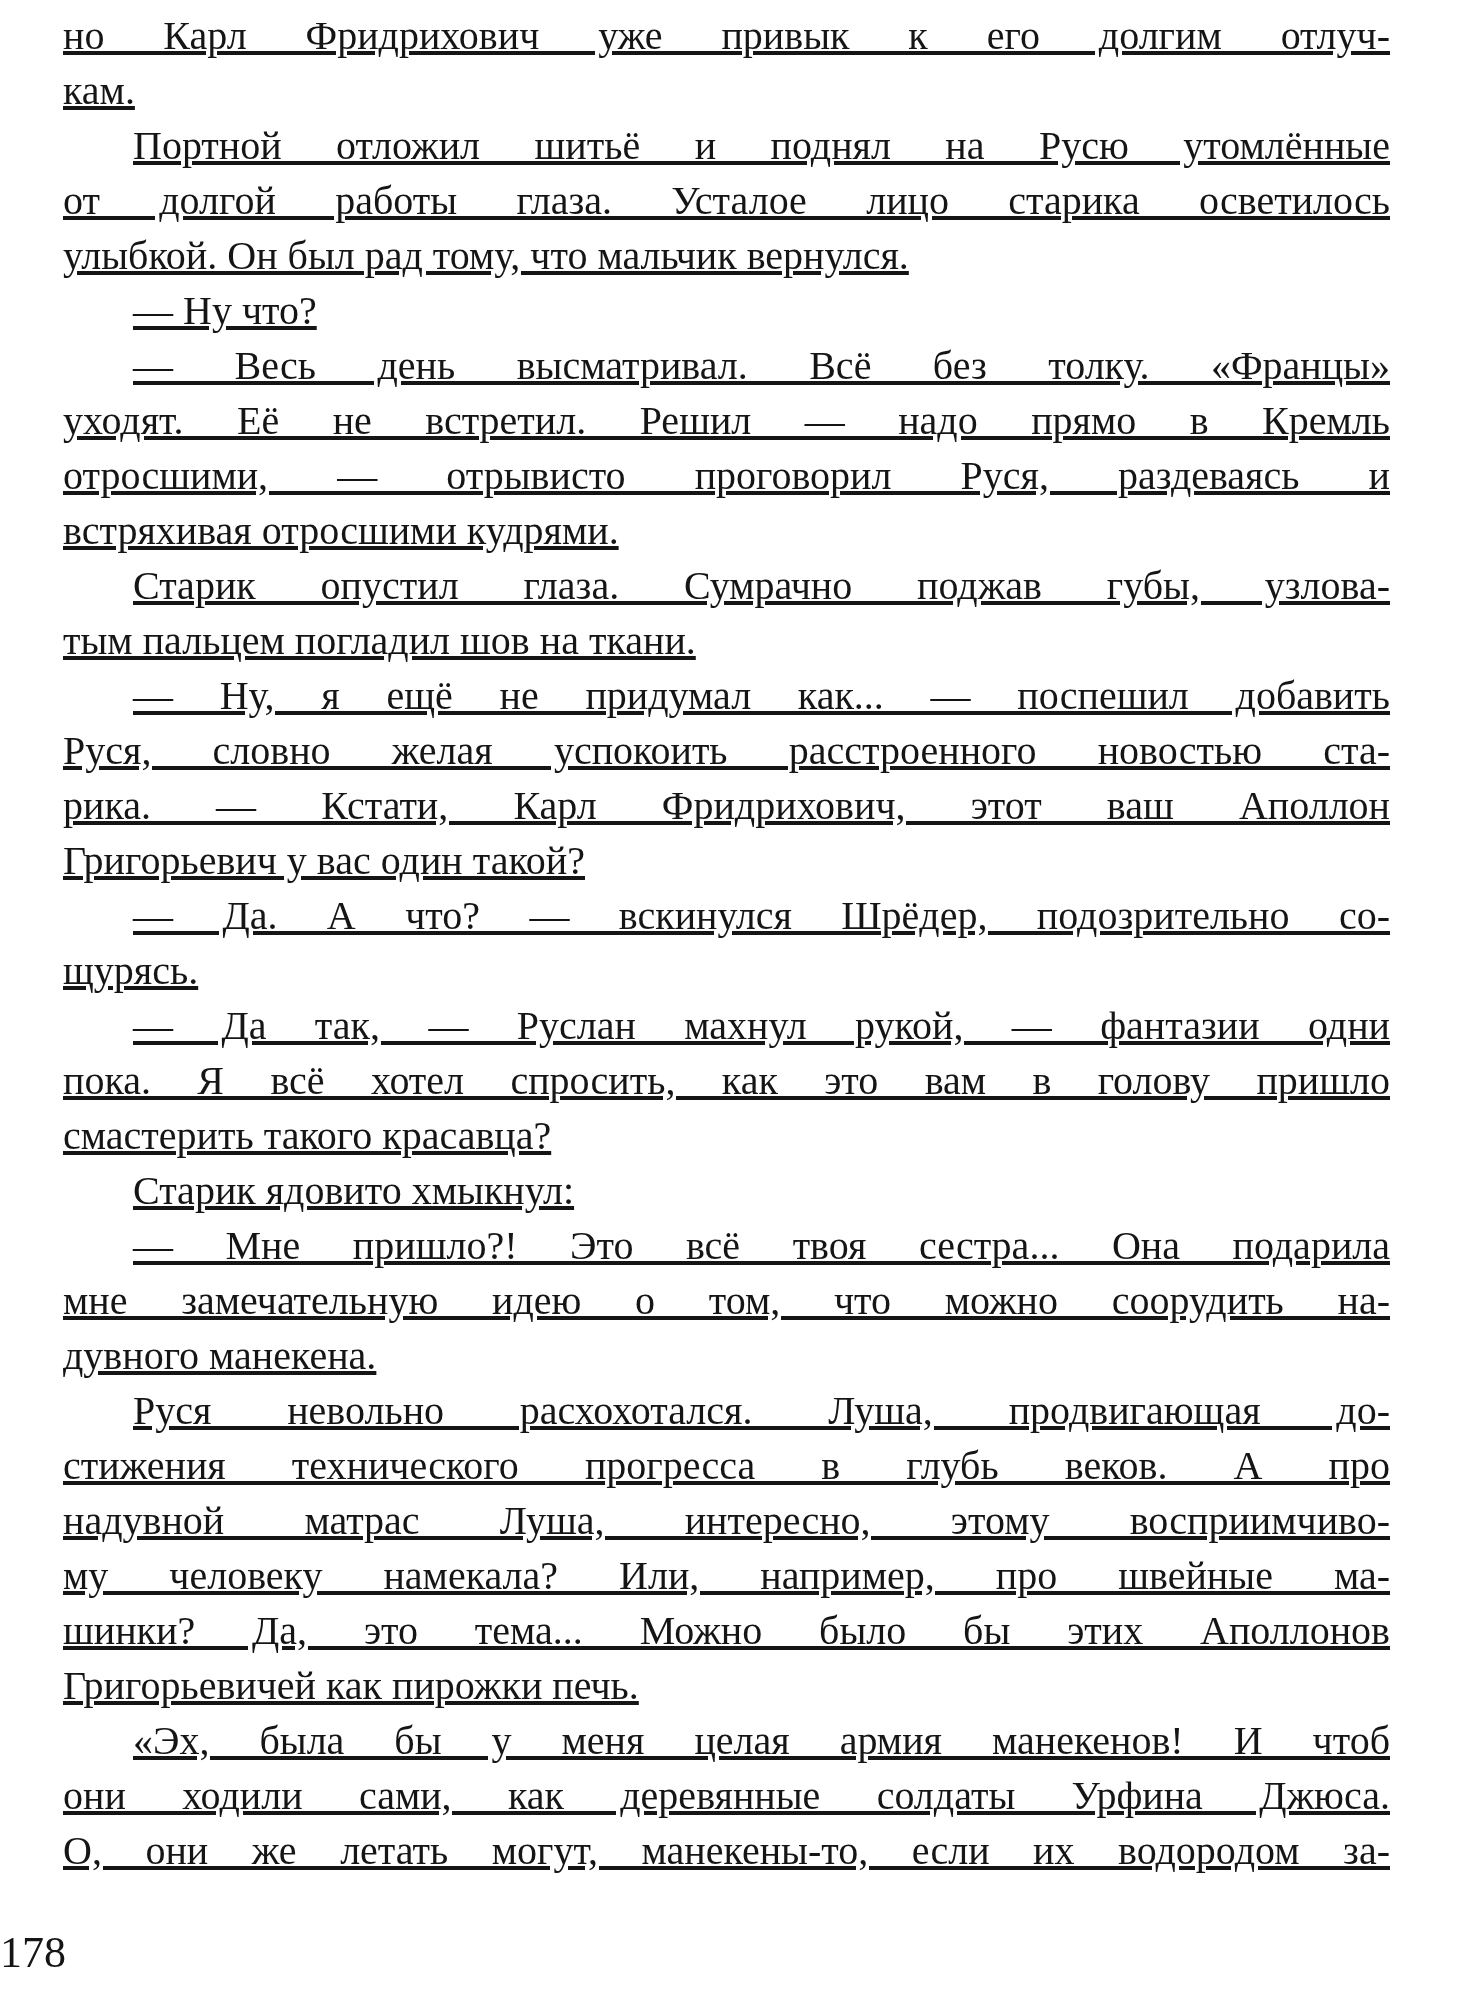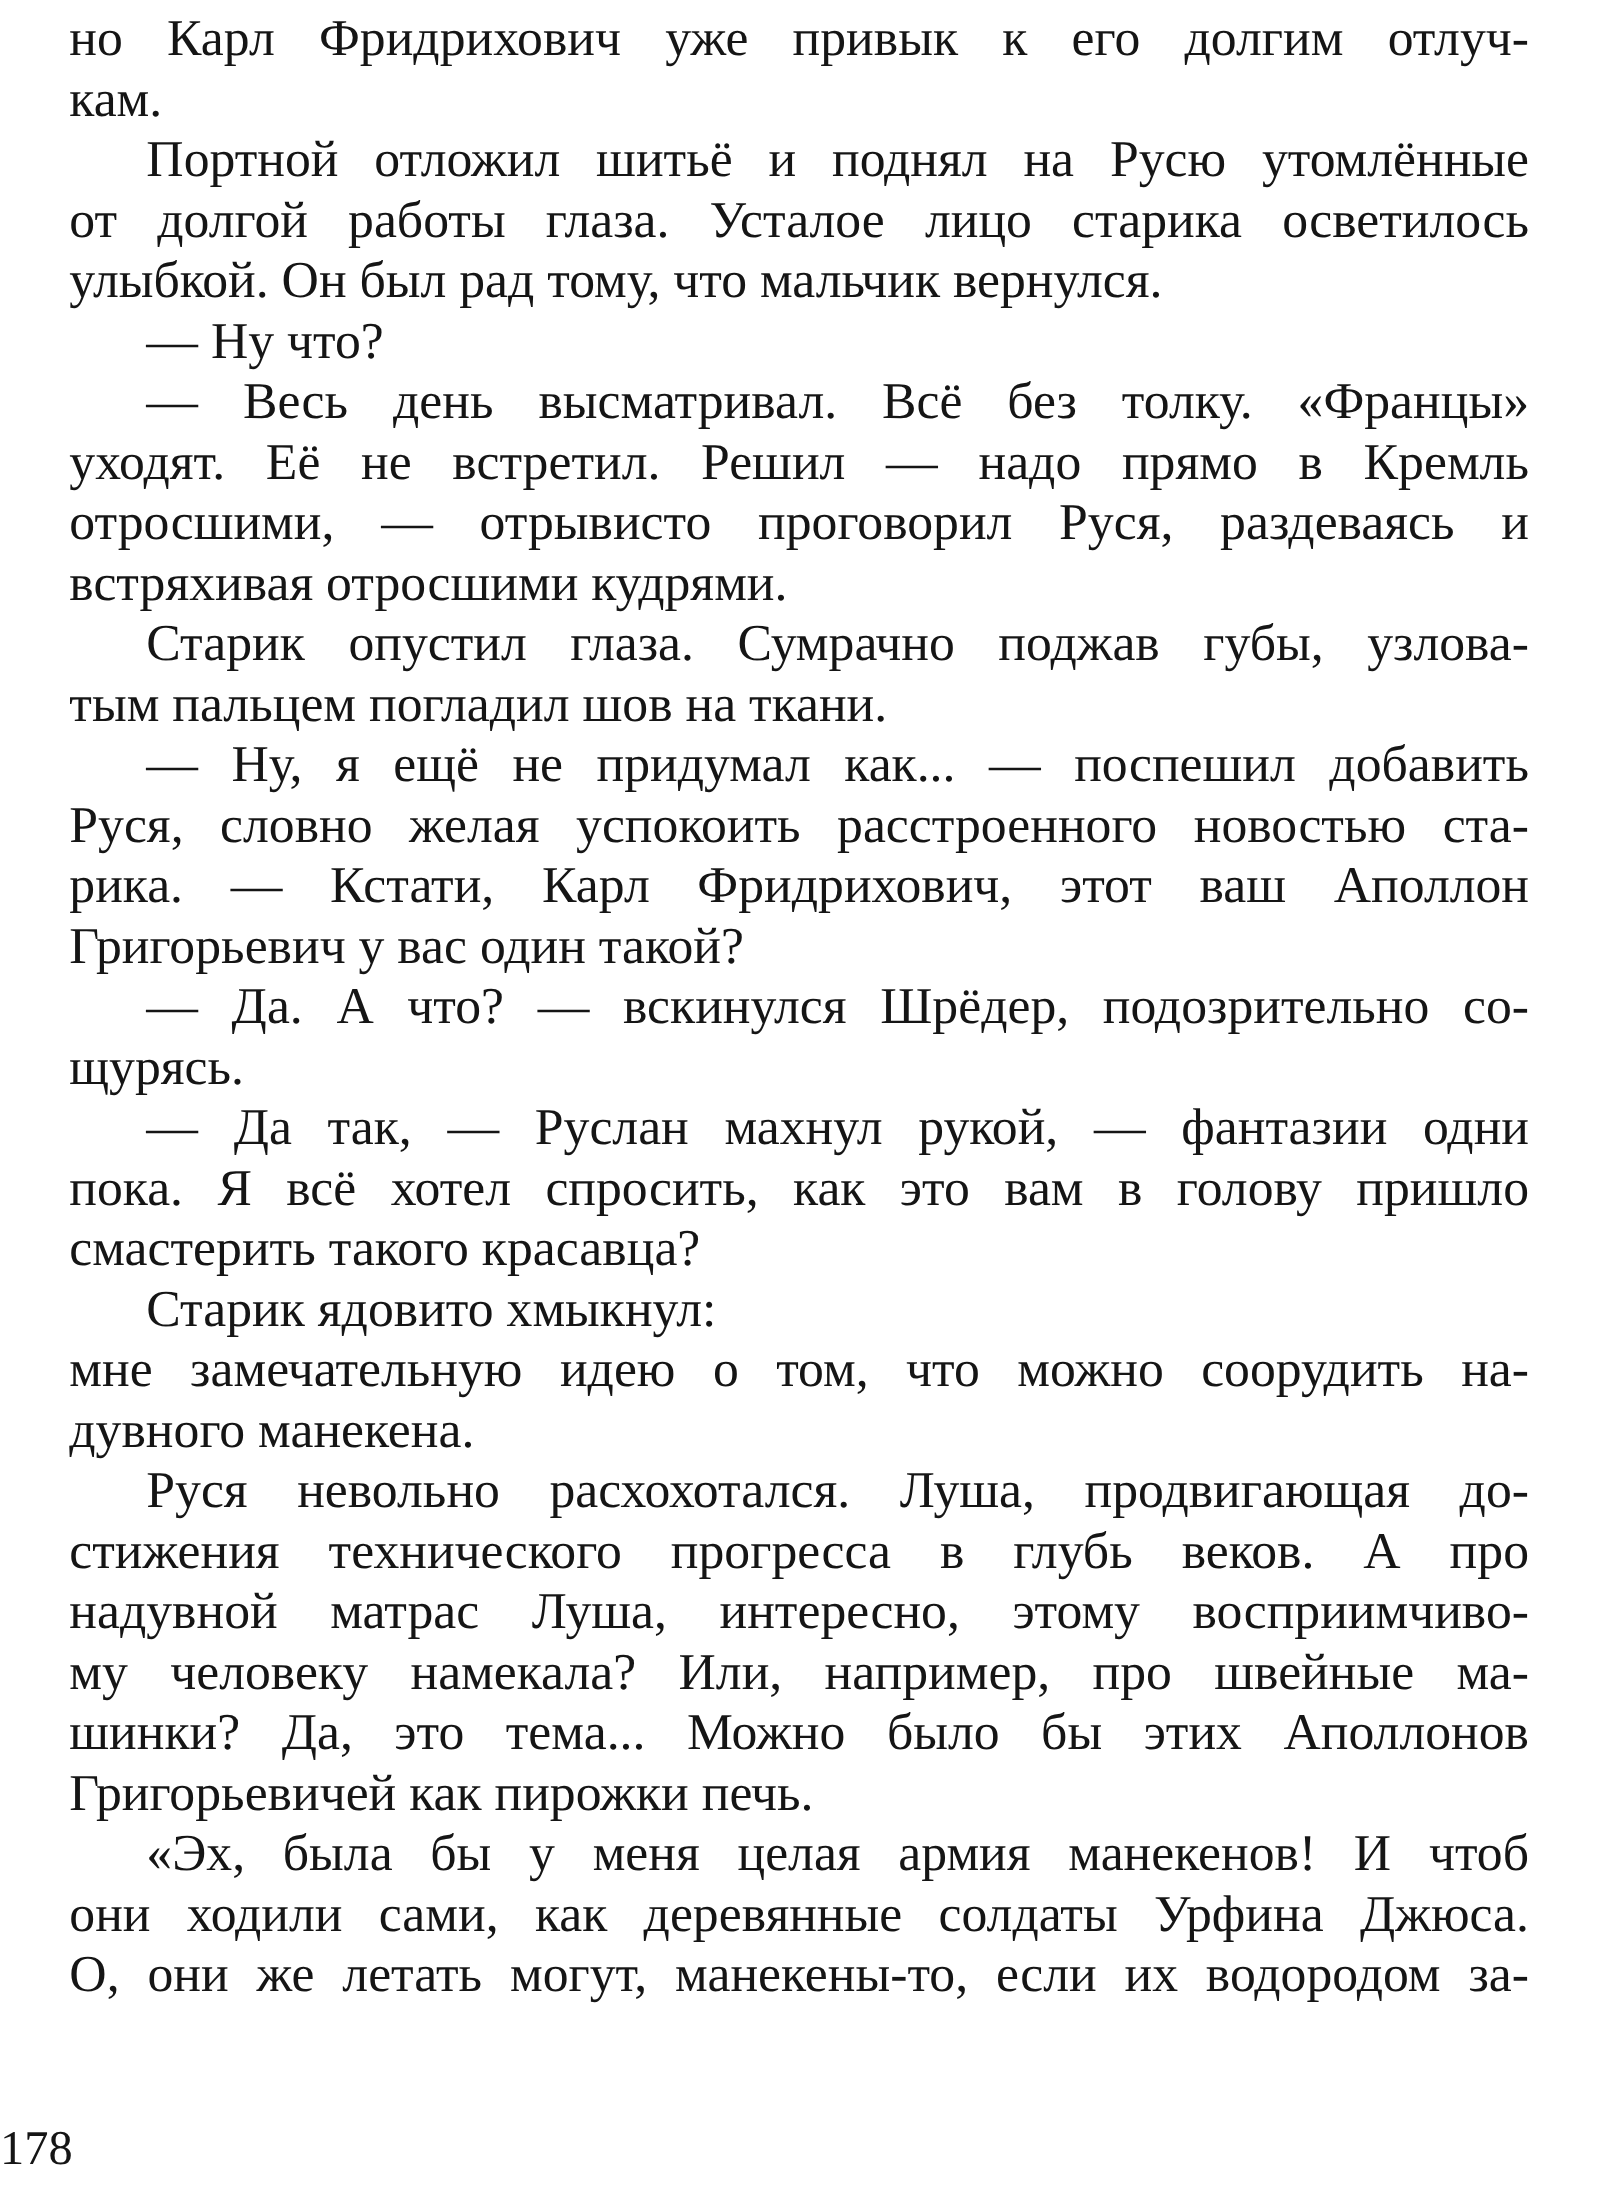--- a/index.html
+++ b/index.html
@@ -16,28 +16,29 @@
     font-family: "Liberation Serif", "DejaVu Serif", serif;
     overflow: hidden;
   }
   .text-block {
     position: absolute;
     left: 63px;
     top: 8px;
     width: 1327px;
   }
   .text-line {
-    font-size: 47px;
+    font-size: 40px;
     line-height: 55px;
     height: 55px;
     white-space: nowrap;     
     text-align: justify;
     text-align-last: justify;
     -moz-text-align-last: justify;
     color: #151515;
+    text-decoration: underline;
   }
   
   .text-line.para-end {
     text-align-last: left;
     -moz-text-align-last: left;
   }
   
   .text-line.indent {
     text-indent: 70px;
   }
@@ -72,20 +73,21 @@
       <div class="text-line indent">— Ну, я ещё не придумал как... — поспешил добавить</div>
       <div class="text-line">Руся, словно желая успокоить расстроенного новостью ста-</div>
       <div class="text-line">рика. — Кстати, Карл Фридрихович, этот ваш Аполлон</div>
       <div class="text-line para-end">Григорьевич у вас один такой?</div>
       <div class="text-line indent">— Да. А что? — вскинулся Шрёдер, подозрительно со-</div>
       <div class="text-line para-end">щурясь.</div>
       <div class="text-line indent">— Да так, — Руслан махнул рукой, — фантазии одни</div>
       <div class="text-line">пока. Я всё хотел спросить, как это вам в голову пришло</div>
       <div class="text-line para-end">смастерить такого красавца?</div>
       <div class="text-line indent para-end">Старик ядовито хмыкнул:</div>
+      <div class="text-line indent">— Мне пришло?! Это всё твоя сестра... Она подарила</div>
       <div class="text-line">мне замечательную идею о том, что можно соорудить на-</div>
       <div class="text-line para-end">дувного манекена.</div>
       <div class="text-line indent">Руся невольно расхохотался. Луша, продвигающая до-</div>
       <div class="text-line">стижения технического прогресса в глубь веков. А про</div>
       <div class="text-line">надувной матрас Луша, интересно, этому восприимчиво-</div>
       <div class="text-line">му человеку намекала? Или, например, про швейные ма-</div>
       <div class="text-line">шинки? Да, это тема... Можно было бы этих Аполлонов</div>
       <div class="text-line para-end">Григорьевичей как пирожки печь.</div>
       <div class="text-line indent">«Эх, была бы у меня целая армия манекенов! И чтоб</div>
       <div class="text-line">они ходили сами, как деревянные солдаты Урфина Джюса.</div>

